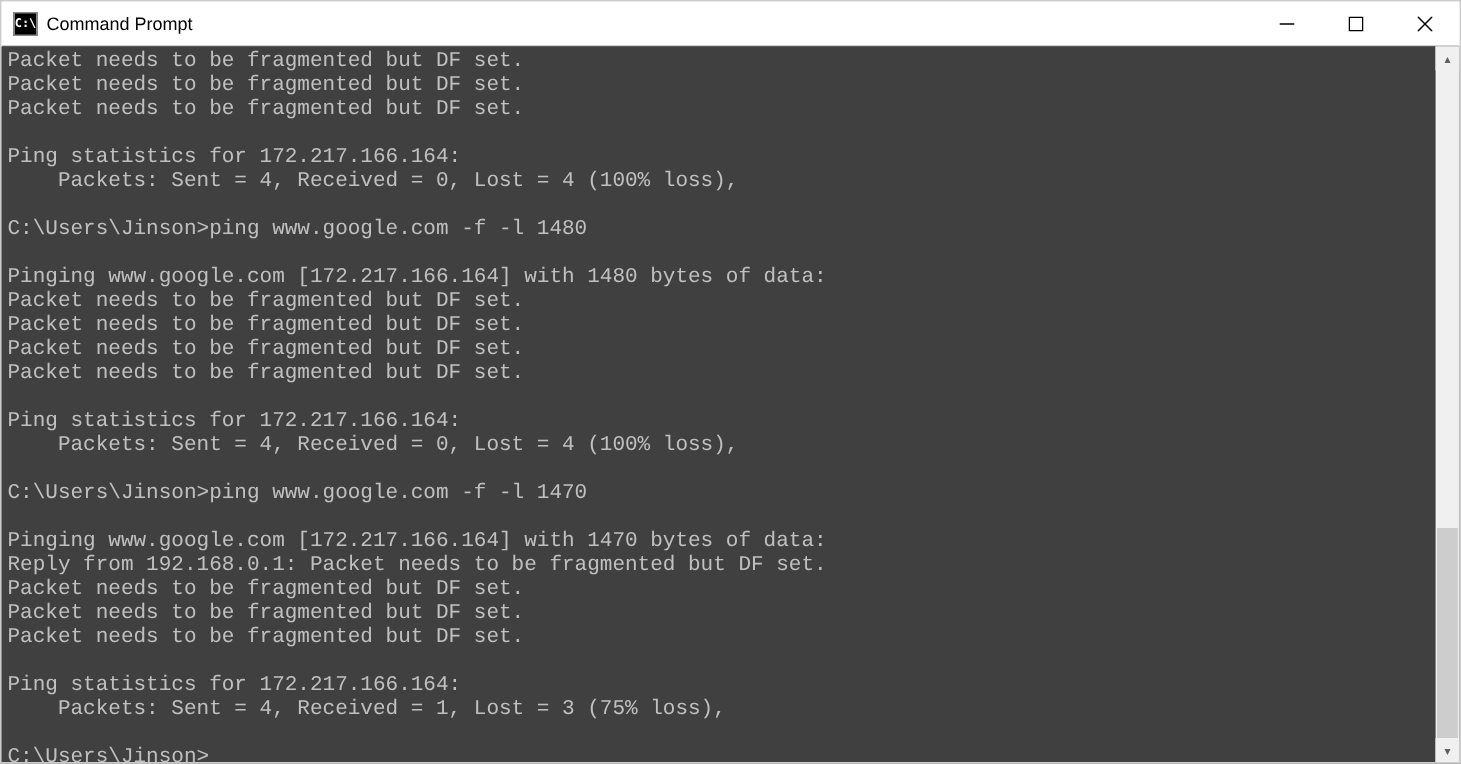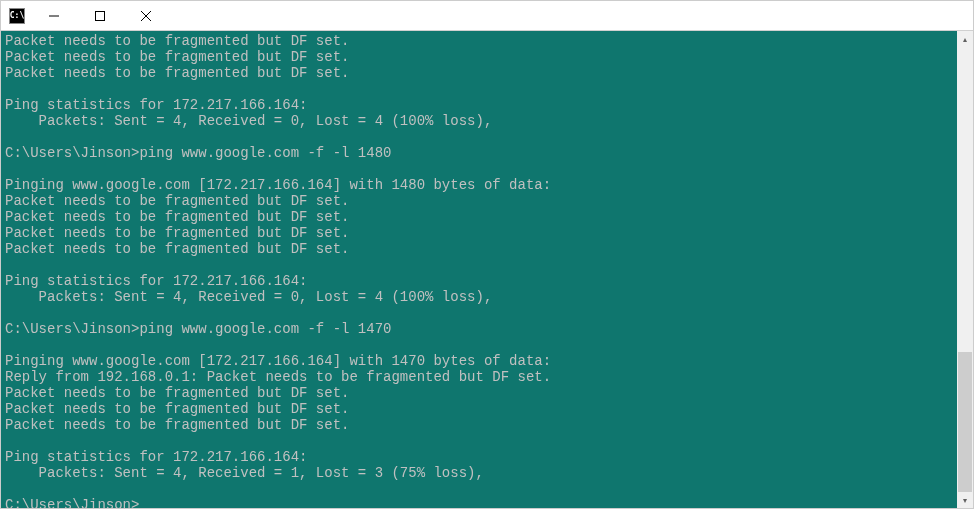--- a/index.html
+++ b/index.html
@@ -59,21 +59,21 @@
       height: 10px;
     }
     .terminal-wrap {
       position: relative;
       height: calc(100% - 30px);
       background: #000;
       display: flex;
     }
     .terminal {
       flex: 1;
-      background: #0f766e;
+      background: #404040;
       color: #c0c0c0;
       font-family: Consolas, "Courier New", monospace;
       font-size: 14px;
       line-height: 16px;
       padding: 2px 4px;
       white-space: pre;
       overflow: hidden;
     }
     .scrollbar {
       width: 16px;
@@ -102,20 +102,21 @@
       bottom: 16px;
       height: 140px;
     }
     .line { display: block; min-height: 16px; }
   </style>
 </head>
 <body>
 
 <div class="titlebar">
   <div class="app-icon">C:\</div>
+  <div class="title-text">Command Prompt</div>
   <div class="win-controls">
     <div class="win-btn">
       <svg viewBox="0 0 10 10">
           <line x1="0" y1="5" x2="10" y2="5" stroke="#000" stroke-width="1"></line>
         </svg>
     </div>
     <div class="win-btn">
       <svg viewBox="0 0 10 10">
           <rect x="0.5" y="0.5" width="9" height="9" fill="none" stroke="#000" stroke-width="1"></rect>
         </svg>

